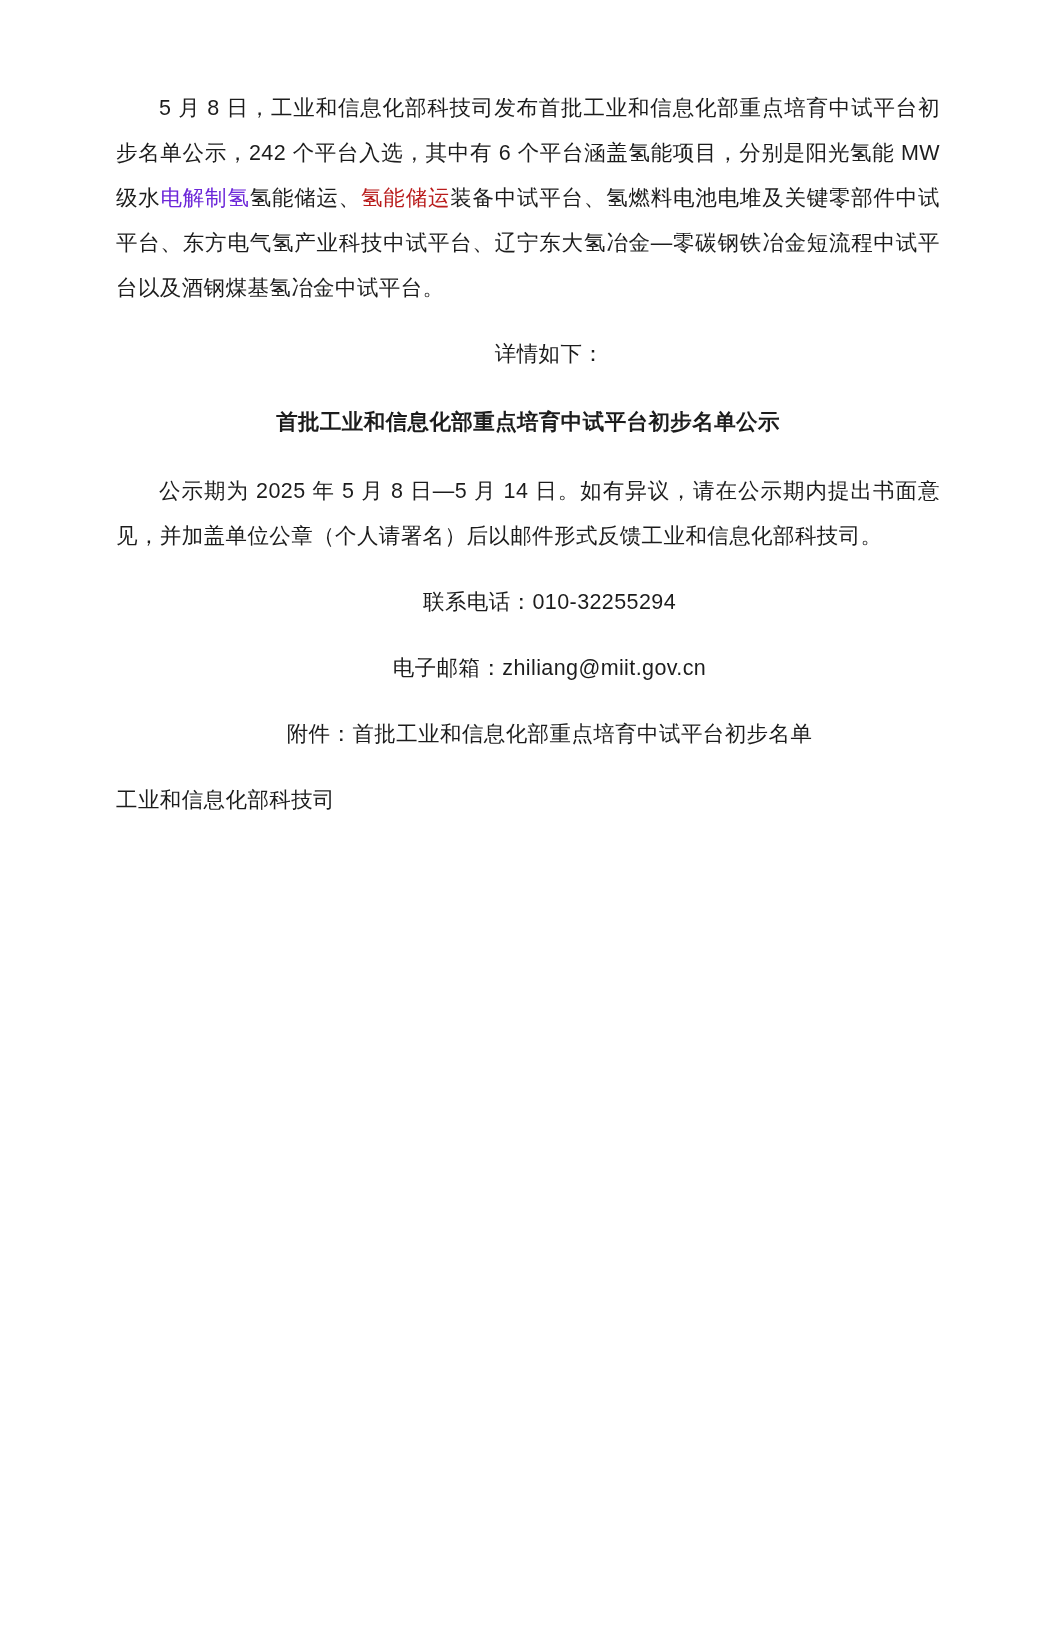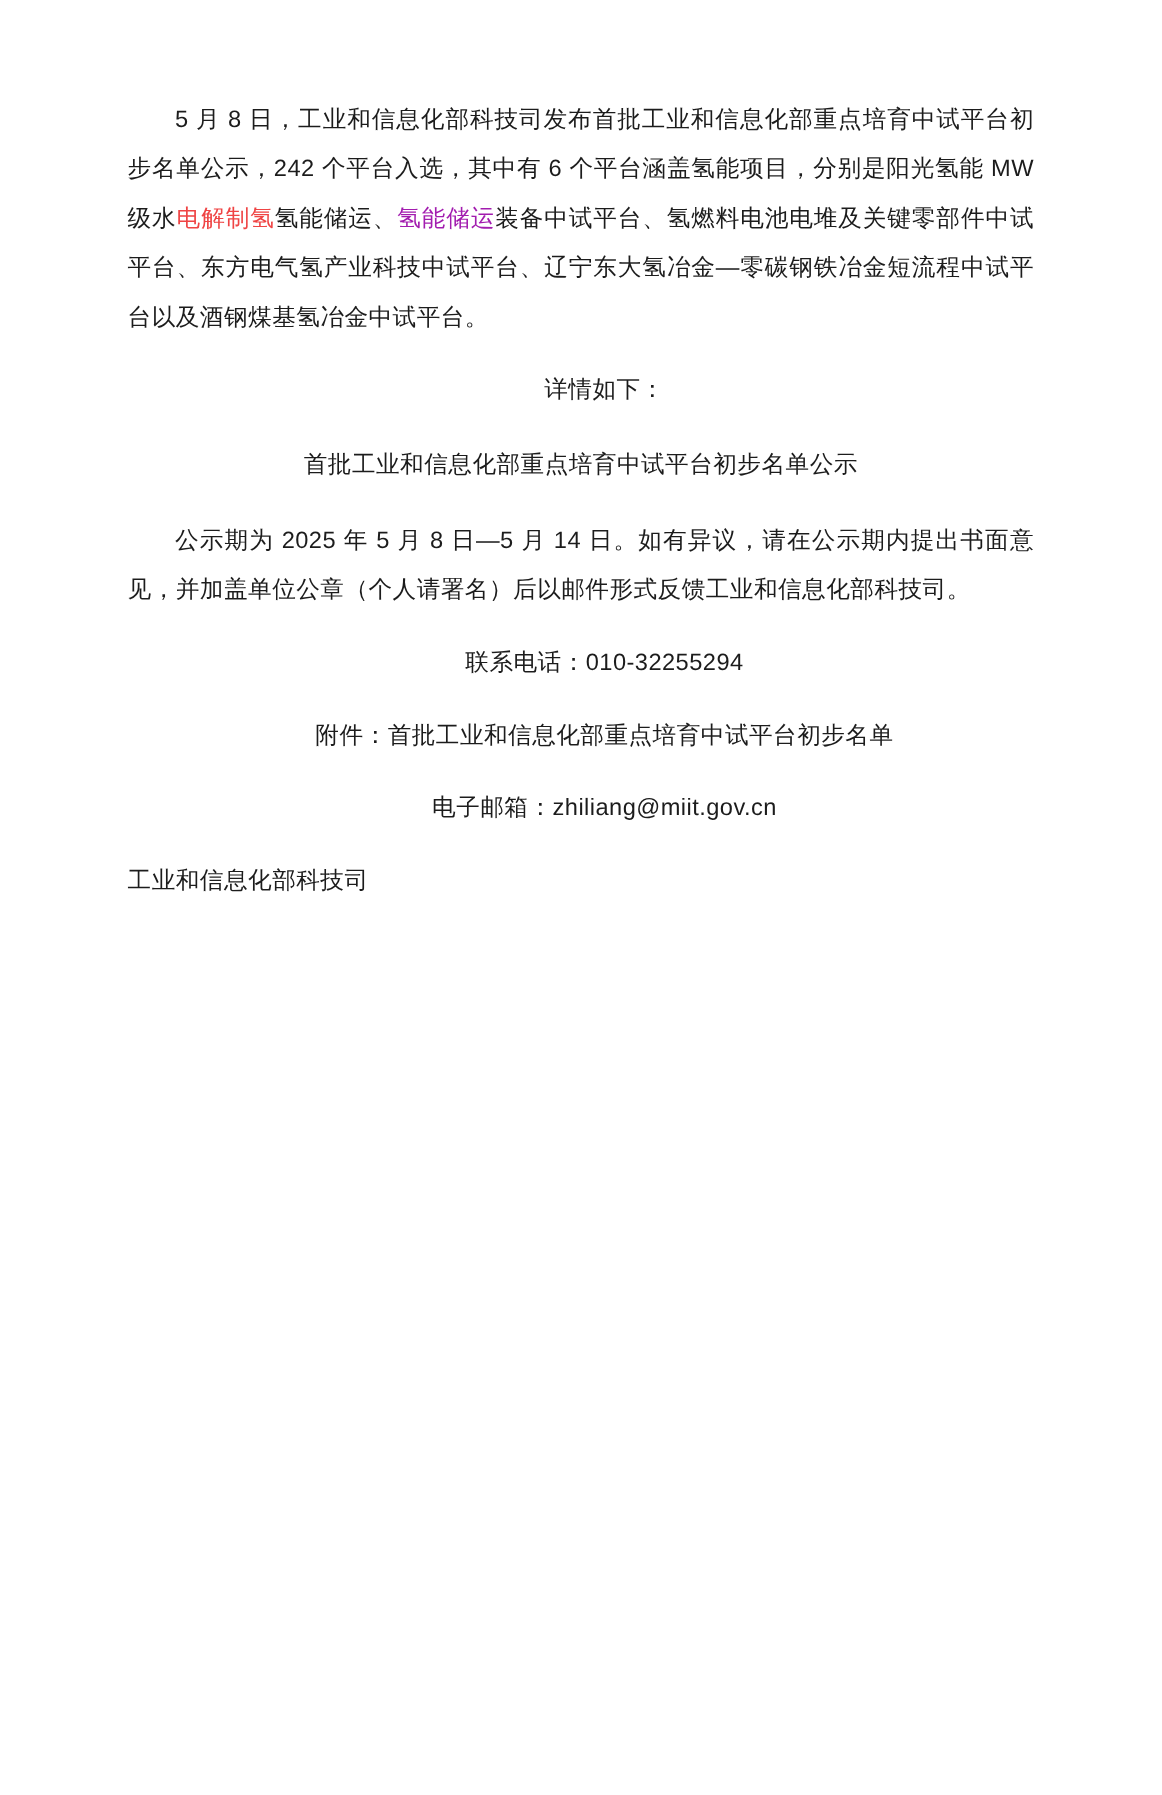--- a/index.html
+++ b/index.html
@@ -27,60 +27,60 @@
     text-indent: 2em;
     margin: 0 0 21px 0;
     letter-spacing: 0.4px;
   }
   .para.single-line {
     text-align: center;
   }
   .notice-title {
     font-size: 21.5px;
     line-height: 45px;
-    font-weight: normal;
+    font-weight: bold;
     text-align: center;
     text-indent: 0;
     margin: 23px 0 24px 0;
     letter-spacing: 0.4px;
   }
   .signature-line {
     font-size: 21.5px;
     line-height: 45px;
     text-indent: 0;
     margin: 0 0 25px 0;
     padding-right: 36px;
     letter-spacing: 0.4px;
   }
   a.doc-link {
     text-decoration: none;
     cursor: pointer;
   }
-  a.doc-link.link-primary { color: #ef4444; }
-  a.doc-link.link-secondary { color: #a21caf; }
+  a.doc-link.link-primary { color: #6d28d9; }
+  a.doc-link.link-secondary { color: #b91c1c; }
 </style>
 </head>
 <body>
 
 <div class="page">
   <div class="content">
 
     <p class="para"><span>5 月 8 日，工业和信息化部科技司发布首批工业和信息化部重点培育中试平台初步名单公示，242 个平台入选，其中有 6 个平台涵盖氢能项目，分别是阳光氢能 MW 级水</span><a class="doc-link link-primary">电解制氢</a><span>氢能储运、</span><a class="doc-link link-secondary">氢能储运</a><span>装备中试平台、氢燃料电池电堆及关键零部件中试平台、东方电气氢产业科技中试平台、辽宁东大氢冶金—零碳钢铁冶金短流程中试平台以及酒钢煤基氢冶金中试平台。</span></p>
 
     <p class="para single-line">详情如下：</p>
 
     <p class="notice-title">首批工业和信息化部重点培育中试平台初步名单公示</p>
 
 
     <p class="para">公示期为 2025 年 5 月 8 日—5 月 14 日。如有异议，请在公示期内提出书面意见，并加盖单位公章（个人请署名）后以邮件形式反馈工业和信息化部科技司。</p>
 
 
     <p class="para single-line">联系电话：010-32255294</p>
 
+    <p class="para single-line">电子邮箱：zhiliang@miit.gov.cn</p>
+
     <p class="para single-line">附件：首批工业和信息化部重点培育中试平台初步名单</p>
-
-    <p class="para single-line">电子邮箱：zhiliang@miit.gov.cn</p>
 
     <p class="signature-line">工业和信息化部科技司</p>
 
 
   </div>
 </div>
 
 </body></html>

